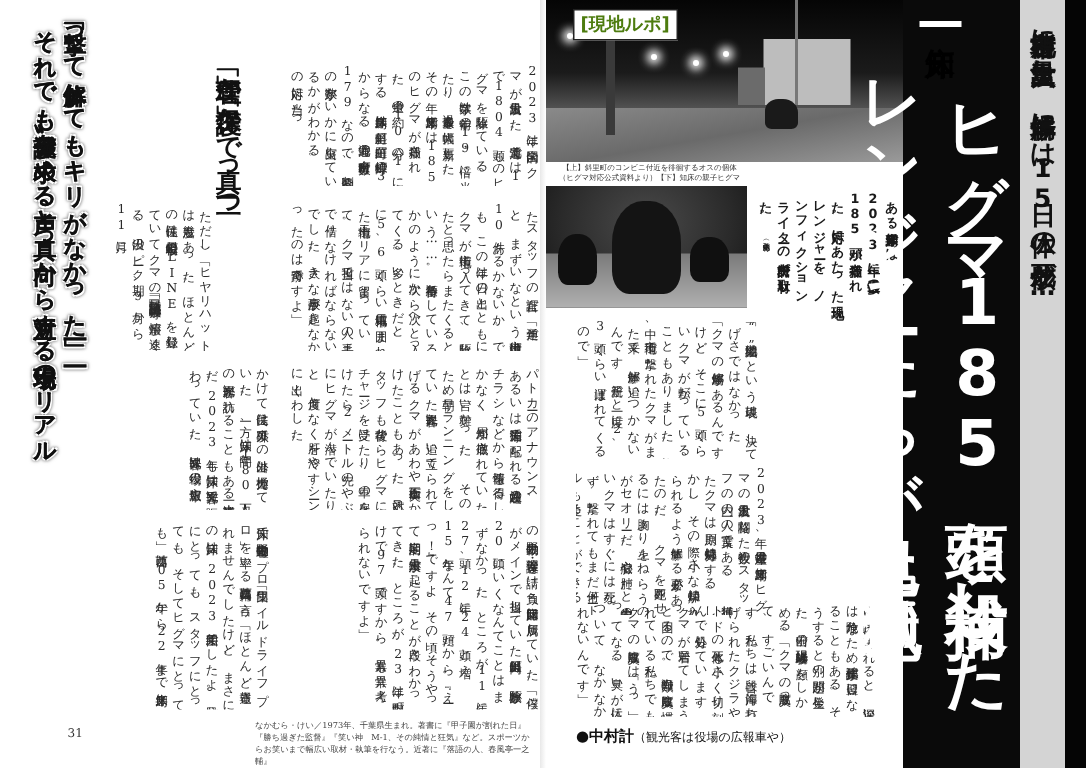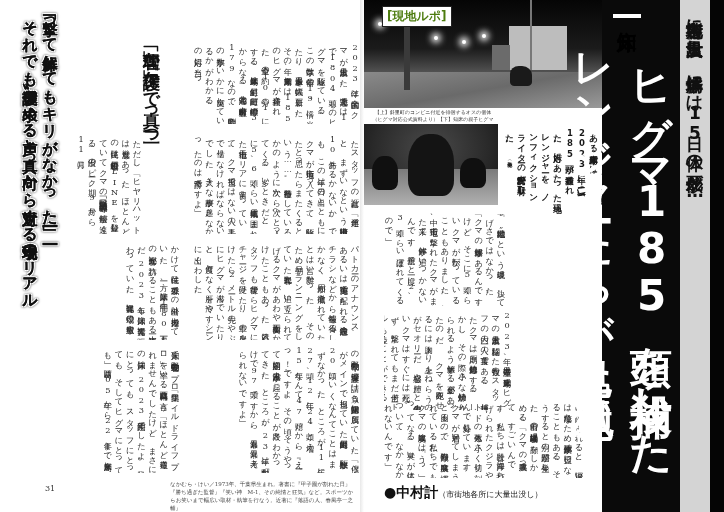--- a/index.html
+++ b/index.html
@@ -98,21 +98,21 @@
     position: absolute; left: 316px; top: 0; width: 30px; height: 512px; background: #d4d4d4;
   }
   .kicker {
     position: absolute; left: 318px; top: 8px; font-family: "DejaVu Sans", sans-serif; font-weight: bold;
     font-size: 17px; line-height: 26px; color: #111;
   }
   .right-edge { position: absolute; left: 346px; top: 0; width: 14px; height: 512px; background: #050505; }
   .byline {
     position: absolute; left: 20px; top: 484px; font-family: "DejaVu Sans", sans-serif; font-size: 8px; color: #111;
   }
-  .byline b { font-weight: bold; font-size: 14px; }
+  .byline b { font-weight: bold; font-size: 10px; }
 </style>
 </head>
 <body>
 
 <div class="page">
 
   <div class="left-page">
     <div class="side-headline vtext">
       <span>「撃って解体してもキリがなかった」――</span><br>
       <span>それでも〝保護〟を求める声と真っ向から対立する現場のリアル</span>
@@ -165,21 +165,21 @@
     <div class="lead vtext">
       <span>北海道や東北でクマによる人身被害が相次いでいる。世界でも稀なヒグマの高密集地帯である知床半島では、2023年に過去最多の185頭が捕殺された。対応にあたった現地レンジャーを、ノンフィクションライターの中村計氏が取材した。</span>
       <span style="font-size:5px; font-weight:normal;">（文中敬称略）</span>
     </div>
 
     <div class="body-col vtext" style="left:2px; top:212px; width:140px; height:94px;">「“地獄絵図”という表現は、決して大げさではなかった。「クマの解体場があるんですけど、そこに5頭くらいクマが転がっていることもありました。解体中、市街地で撃たれたクマがまた来て、解体が追いつかないんです。親子だと一度に2、3頭くらい運ばれてくるので」</div>
     <div class="body-col vtext" style="left:20px; top:310px; width:128px; height:100px;">2023年、世界遺産の知床半島でヒグマの大量出没と格闘した複数のスタッフの内の一人の言葉である。　捕獲したクマは原則、焼却処分にする。しかし、その際、小さな焼却炉に入れられるよう解体する必要があったのだ。　クマを即死させるには胸より上をねらうのがセオリーだ。心臓や肺だと生命力の強いクマはすぐには死なず、撃たれてもまだ何十メートルも走ることができる。手負いのまま背の高い草むらの中</div>
     <div class="body-col vtext" style="left:20px; top:398px; width:200px; height:80px;">に逃げ込まれると、深追いは危険なため確認作業が翌日になることもある。そうすると別の問題が発生した。前出の現場経験者は顔をしかめる。「クマの腐敗臭って、すごいんです。私たちは普段、海岸に打ち上げられたクジラやトドの死体も小さく切り刻んで処分しています。クマが居着いてしまうと困るので。海獣類の腐敗臭に慣れている私たちでもクマの腐敗臭には「うっ」ってなる。臭いが体について、なかなか取れないんです」</div>
 
     <div class="byline">
-      <b>●中村計</b><span>（市街地各所に大量出没し）</span>
+      <b>●中村計</b><span>（観光客は役場の広報車や）</span>
     </div>
 
     <div class="black-panel"></div>
     <div class="title-chiyoko vtext">知床</div>
     <div class="title-col1 vtext">ヒグマ185頭を捕殺した</div>
     <div class="title-col2 vtext">レンジャーたちが見た「地獄」</div>
 
     <div class="gray-band"></div>
     <div class="kicker vtext">市街地各所に大量出没し、解体場には1日5体の死骸が…</div>
     <div class="right-edge"></div>

